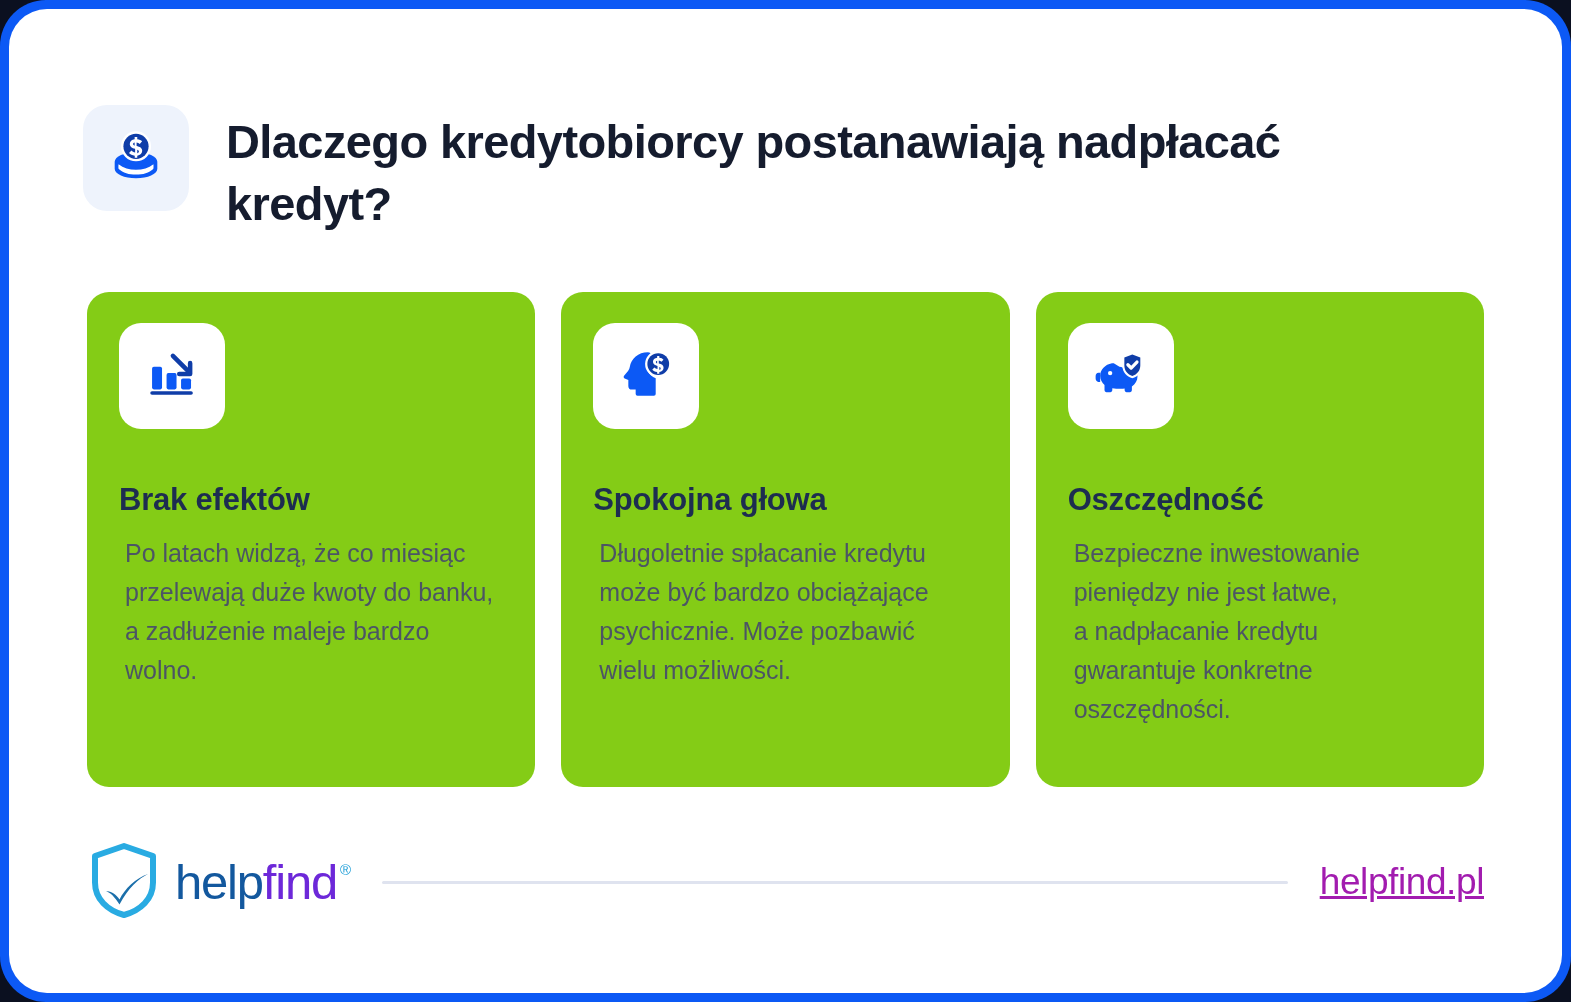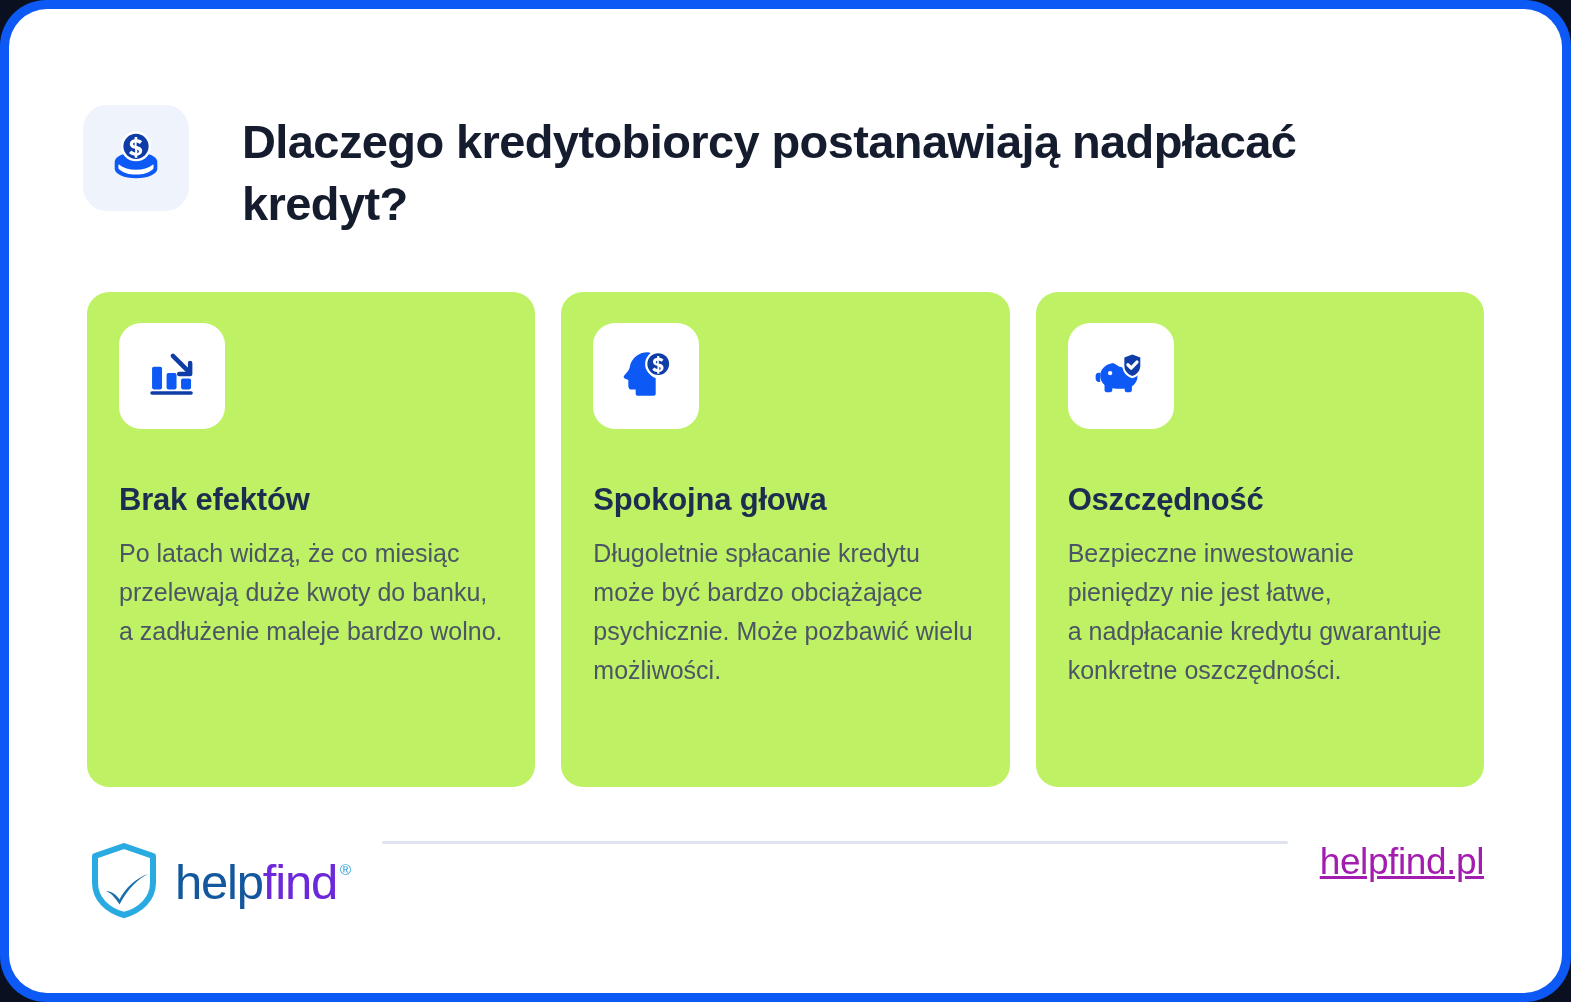--- a/index.html
+++ b/index.html
@@ -36,21 +36,21 @@
   }
 
   
   .header {
     position: absolute;
     left: 74px;
     top: 96px;
     right: 74px;
     display: flex;
     align-items: flex-start;
-    gap: 53px;
+    gap: 37px;
   }
   .title-icon-tile {
     flex: 0 0 auto;
     width: 106px;
     height: 106px;
     border-radius: 24px;
     background: #eef3fc;
     display: flex;
     align-items: center;
     justify-content: center;
@@ -70,21 +70,21 @@
   .cards {
     position: absolute;
     left: 78px;
     right: 78px;
     top: 283px;
     display: flex;
     gap: 26px;
   }
   .card {
     flex: 1 1 0;
-    background: #bef264;
+    background: #84cc16;
     border-radius: 22px;
     padding: 31px 32px 38px 32px;
     box-sizing: border-box;
     min-height: 495px;
   }
   .card-icon-tile {
     width: 106px;
     height: 106px;
     border-radius: 22px;
     background: #ffffff;
@@ -98,31 +98,32 @@
     font-weight: 700;
     color: #1d2d50;
     letter-spacing: -0.2px;
     margin: 0 0 16px 0;
     line-height: 1.2;
   }
   .card-body {
     font-size: 25px;
     line-height: 1.56;
     color: #4c5565;
-    margin: 0;
+    margin: 6px;
     white-space: pre-line;
   }
 
   
   .footer {
     position: absolute;
     left: 78px;
     right: 78px;
     bottom: 70px;
     display: flex;
+    align-items: center;
     gap: 26px;
   }
   .logo {
     display: flex;
     align-items: center;
     gap: 14px;
     flex: 0 0 auto;
   }
   .logo-word {
     font-size: 49px;

